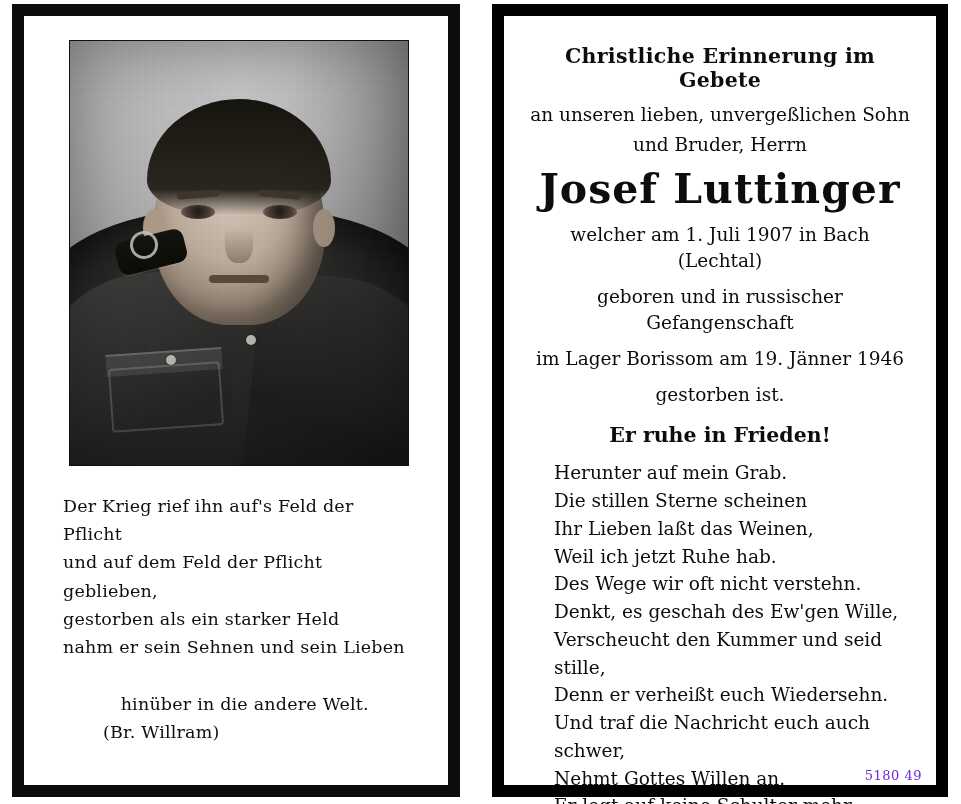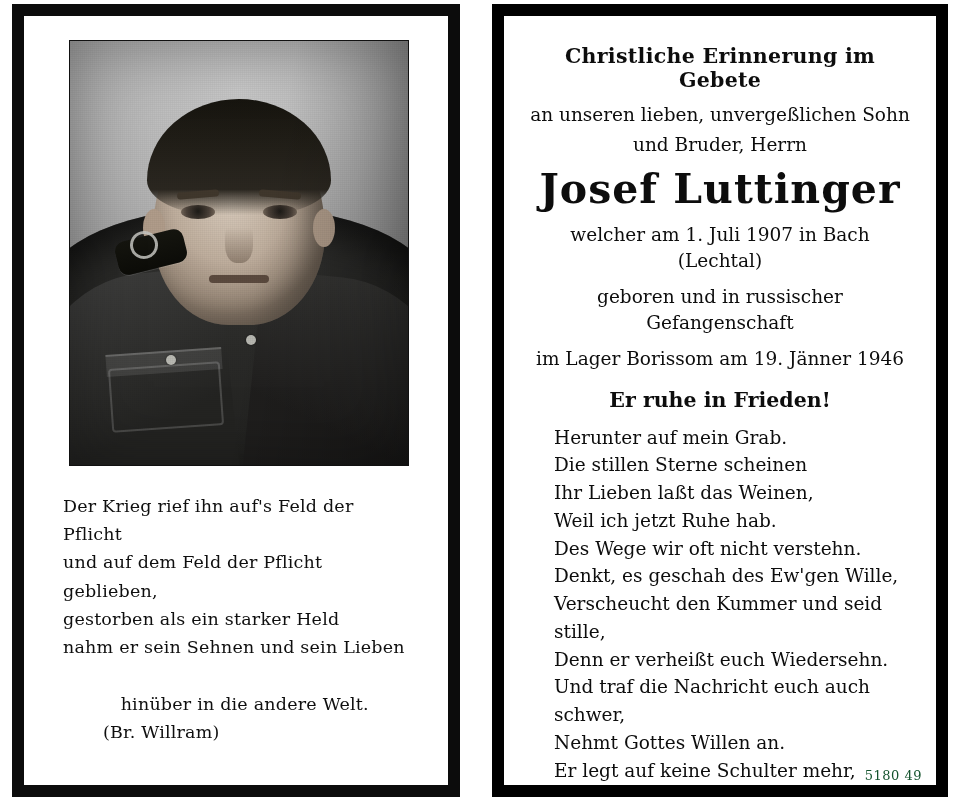--- a/index.html
+++ b/index.html
@@ -316,21 +316,21 @@
     text-align: left;
     padding-left: 26px;
     font-size: 18.5px;
     line-height: 1.50;
   }
   .card-right-refwrap {
     position: absolute;
     right: 14px;
     bottom: 2px;
     font-size: 13px;
-    color: #14532d;
+    color: #6d28d9;
     letter-spacing: .5px;
   }
 </style>
 </head>
 <body>
 
 <div class="card-spread">
 
   <div class="card-left">
     <div class="card-left-inner">
@@ -382,20 +382,21 @@
       <div class="r-heading">Christliche Erinnerung im Gebete</div>
 
       <div class="r-sub">an unseren lieben, unvergeßlichen Sohn</div>
       <div class="r-sub">und Bruder, Herrn</div>
 
       <div class="r-name">Josef Luttinger</div>
 
       <div class="r-bio">welcher am 1. Juli 1907 in Bach (Lechtal)</div>
       <div class="r-bio">geboren und in russischer Gefangenschaft</div>
       <div class="r-bio">im Lager Borissom am 19. Jänner 1946</div>
+      <div class="r-bio">gestorben ist.</div>
 
       <div class="r-rest">Er ruhe in Frieden!</div>
 
       <div class="r-poem">
         <div>Herunter auf mein Grab.</div>
         <div>Die stillen Sterne scheinen</div>
         <div>Ihr Lieben laßt das Weinen,</div>
         <div>Weil ich jetzt Ruhe hab.</div>
         <div>Des Wege wir oft nicht verstehn.</div>
         <div>Denkt, es geschah des Ew'gen Wille,</div>

